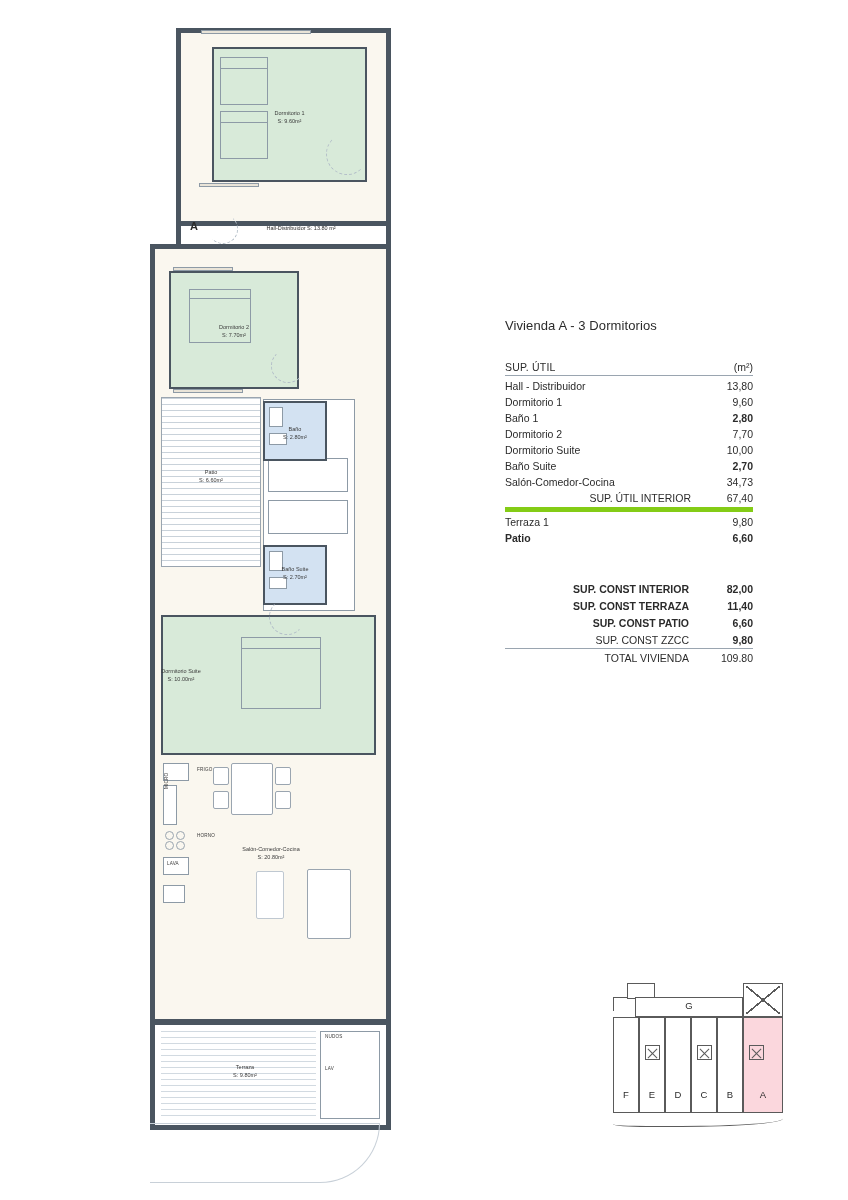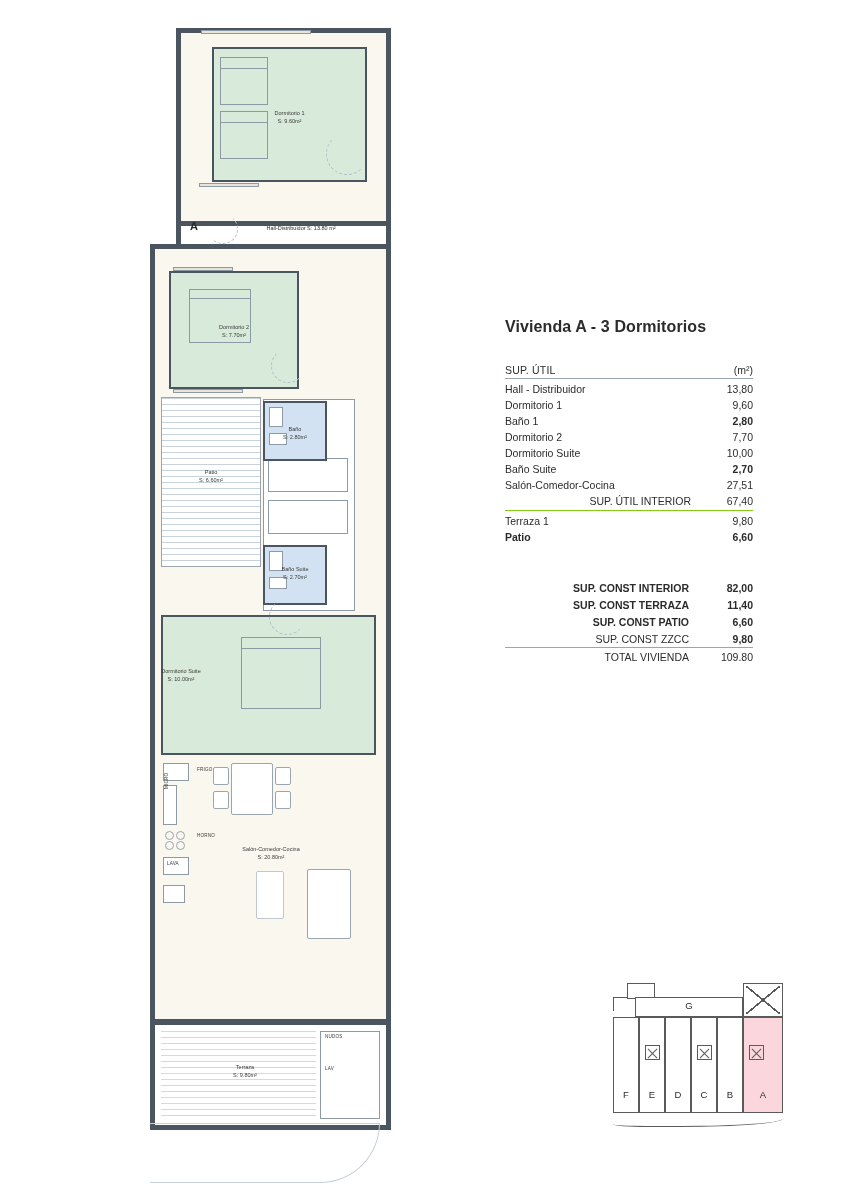--- a/index.html
+++ b/index.html
@@ -160,31 +160,31 @@
   .fixt { position:absolute; border:1px solid #8d9aa6; background:#fff; }
   .furn { position:absolute; border:1px solid #9aa5b0; background:#fff; border-radius:2px; }
   .circ { position:absolute; border:1px solid #9aa5b0; border-radius:50%; }
 
   
   .panel {
     position:absolute; left:505px; top:318px; width:260px;
   }
   .panel h1 {
     margin:0 0 26px 0;
-    font-size:16px;
-    font-weight:bold;
+    font-size:13px;
+    font-weight:normal;
     letter-spacing:.1px;
   }
   .tbl { width:248px; font-size:10.5px; }
   .trow { display:flex; justify-content:space-between; padding:2px 0; }
   .trow .lab { text-align:right; }
   .trow .val { text-align:right; min-width:52px; }
   .hdr-row { border-bottom:1px solid #9aa5b0; padding-bottom:2px; margin-bottom:2px; }
   .hdr-row .lab { letter-spacing:.2px; }
-  .sub-row { justify-content:flex-end; gap:10px; border-bottom:1px solid #84cc16; padding-bottom:3px; margin-bottom:2px;}
+  .sub-row { justify-content:flex-end; gap:10px; border-bottom:5px solid #84cc16; padding-bottom:3px; margin-bottom:2px;}
   .sub-row .lab { text-align:right; }
   .bold { font-weight:bold; }
 
   .tbl2 { width:248px; font-size:10.5px; margin-top:34px; }
   .trow2 { display:flex; justify-content:flex-end; gap:12px; padding:2.5px 0; }
   .trow2 .lab { text-align:right; }
   .trow2 .val { text-align:right; min-width:52px; }
   .last-row { border-top:1px solid #9aa5b0; }
 
   
@@ -381,21 +381,21 @@
       <div class="trow">
         <span class="lab">Dormitorio Suite</span>
         <span class="val">10,00</span>
       </div>
       <div class="trow">
         <span class="lab">Baño Suite</span>
         <span class="val bold">2,70</span>
       </div>
       <div class="trow">
         <span class="lab">Salón-Comedor-Cocina</span>
-        <span class="val">27,51</span>
+        <span class="val">34,73</span>
       </div>
 
       <div class="trow sub-row">
         <span class="lab">SUP. ÚTIL INTERIOR</span>
         <span class="val">67,40</span>
       </div>
 
       <div class="trow">
         <span class="lab">Terraza 1</span>
         <span class="val">9,80</span>

